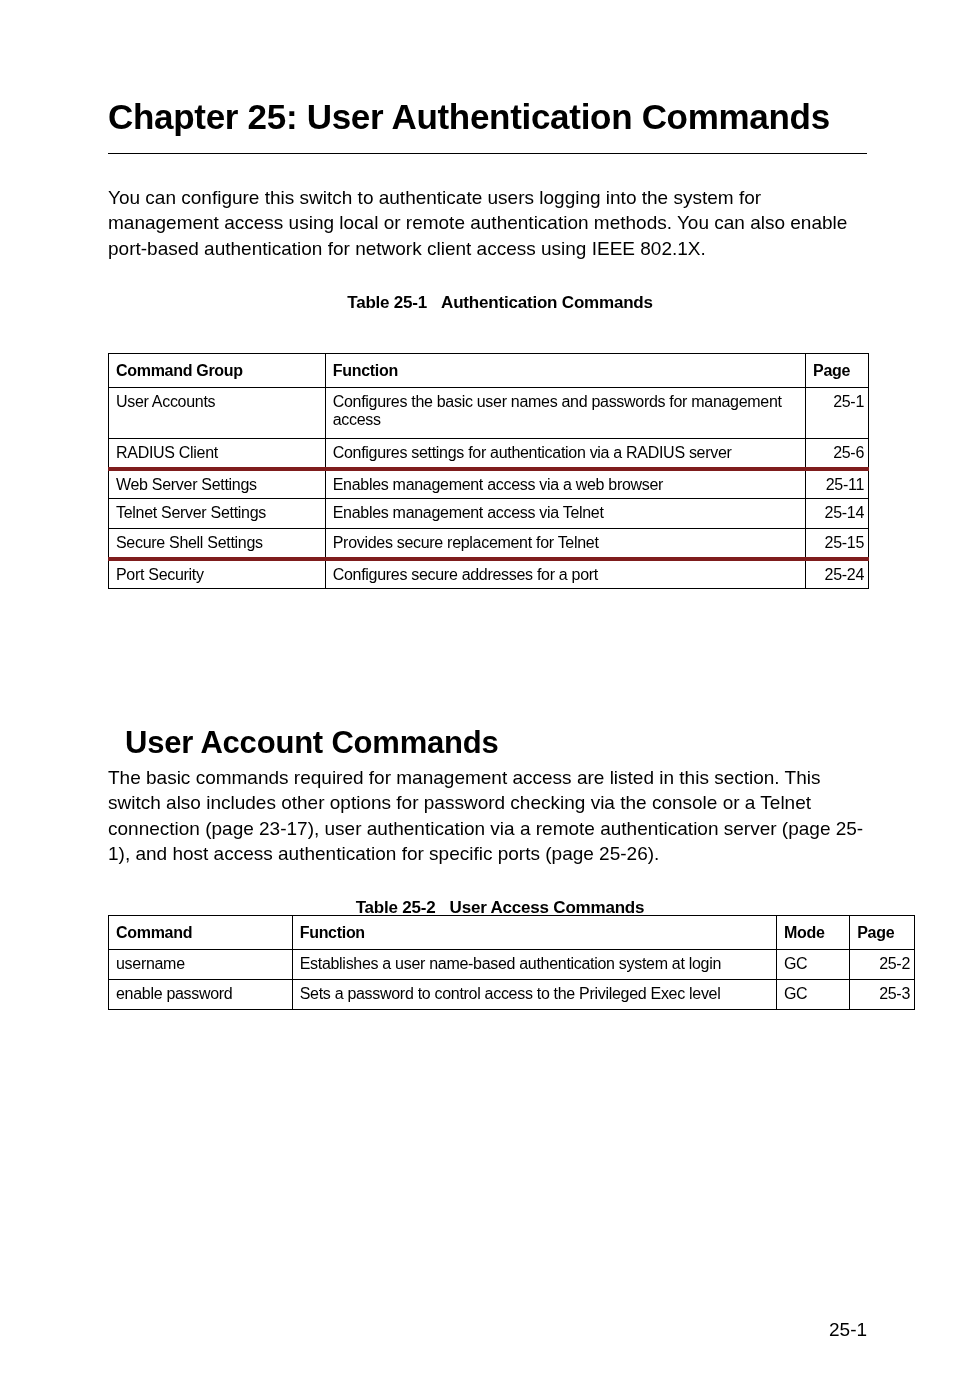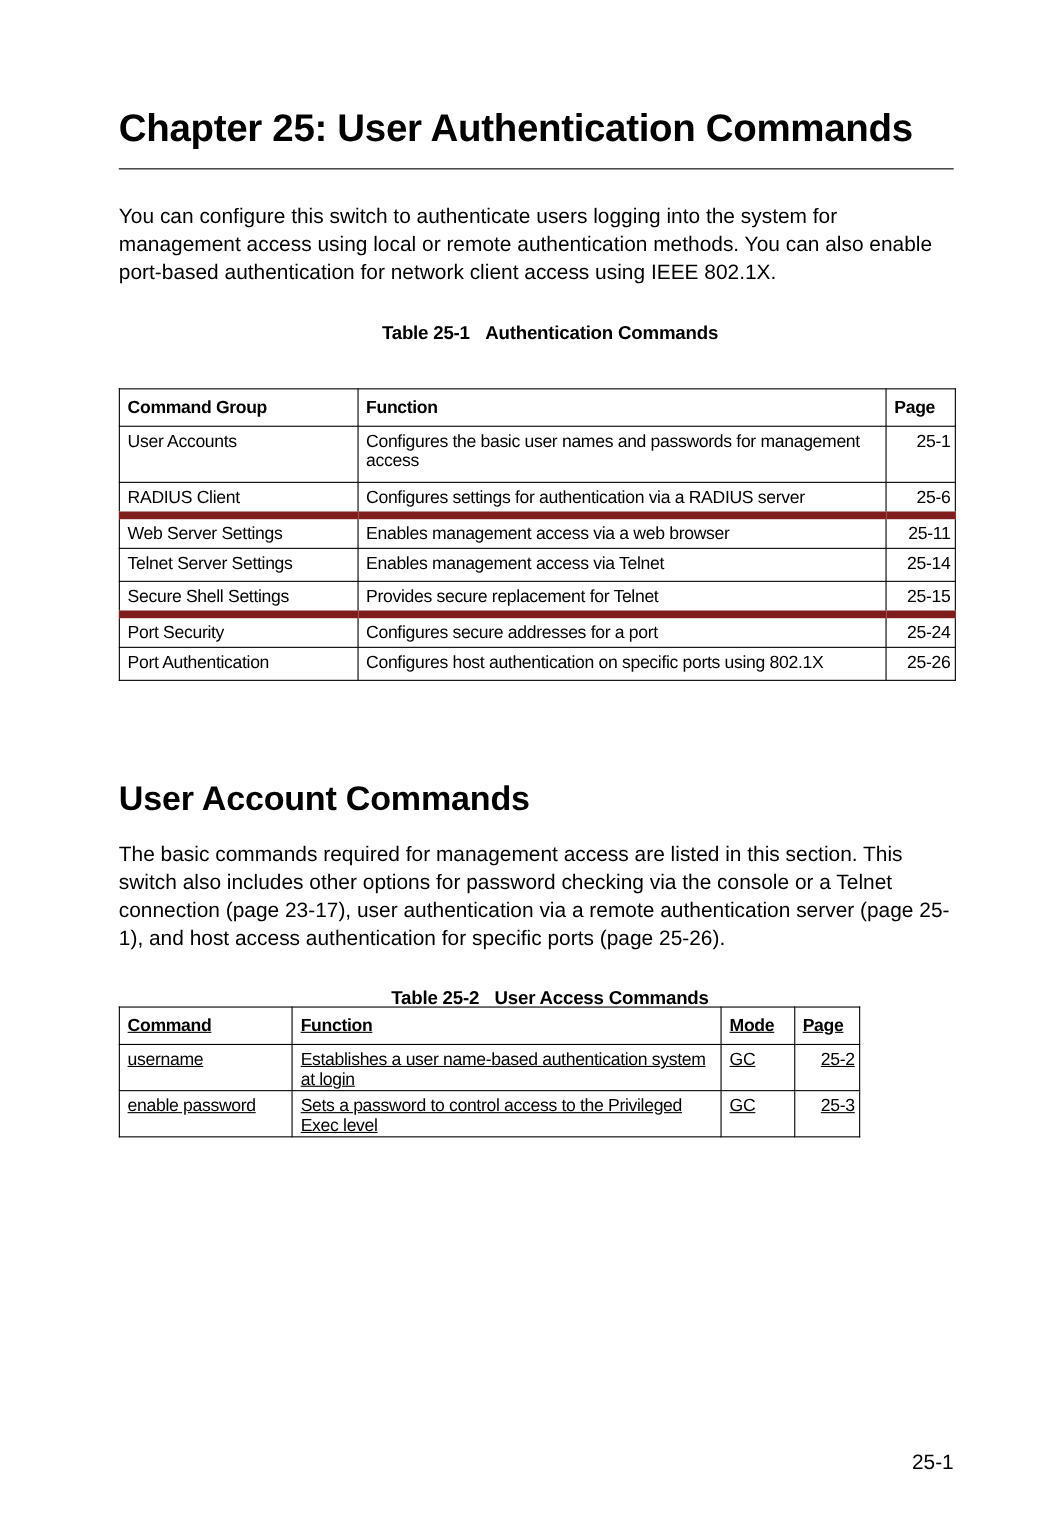--- a/index.html
+++ b/index.html
@@ -40,40 +40,40 @@
     }
     table.doc th, table.doc td {
       border: 1px solid #000;
       padding: 0 7px;
       vertical-align: top;
       text-align: left;
     }
     table.doc th { font-weight: bold; height: 33px; vertical-align: middle; }
     table.doc td { height: 30px; padding-top: 5px; box-sizing: border-box; line-height: 18px; }
     table.doc td.page-col { text-align: right; padding-right: 4px; }
-    table.doc tr.thick-top td { border-top: 7px solid #7f1d1d; }
+    table.doc tr.thick-top td { border-top: 4px solid #7f1d1d; }
 
     #t1 { top: 309px; width: 761px; margin-top: 44px; }
     #t1 col.c1 { width: 217px; }
     #t1 col.c2 { width: 481px; }
     #t1 col.c3 { width: 63px; }
     #t1 td.func { font-size: 16px; }
     #t1 tr.tall td { height: 51px; }
 
     .section-title {
       position: absolute; left: 0; top: 708px;
-      font-size: 31px; font-weight: bold; margin: 0; letter-spacing: -0.2px;
+      font-size: 31px; font-weight: bold; margin: 17px; letter-spacing: -0.2px;
       white-space: nowrap;
     }
     .section-body {
       position: absolute; left: 0; top: 765px; width: 760px;
       font-size: 19px; line-height: 25.3px; margin: 0;
     }
 
-    #t2 { top: 915px; width: 674px; text-decoration: underline; }
+    #t2 { top: 915px; width: 807px; }
     #t2 col.c1 { width: 173px; }
     #t2 col.c2 { width: 456px; }
     #t2 col.c3 { width: 69px; }
     #t2 col.c4 { width: 61px; }
 
     .page-number {
       position: absolute; left: 829px; top: 1319px;
       font-size: 19px; margin: 0;
     }
   </style>
@@ -128,25 +128,20 @@
       <tr>
         <td>Secure Shell Settings</td>
         <td class="func">Provides secure replacement for Telnet</td>
         <td class="page-col">25-15</td>
       </tr>
       <tr class="thick-top">
         <td>Port Security</td>
         <td class="func">Configures secure addresses for a port</td>
         <td class="page-col">25-24</td>
       </tr>
-      <tr>
-        <td>Port Authentication</td>
-        <td class="func">Configures host authentication on specific ports using 802.1X</td>
-        <td class="page-col">25-26</td>
-      </tr>
     </tbody>
   </table>
 
   <h2 class="section-title">User Account Commands</h2>
   <p class="section-body">The basic commands required for management access are listed in this section. This switch also includes other options for password checking via the console or a Telnet connection (page 23-17), user authentication via a remote authentication server (page 25-1), and host access authentication for specific ports (page 25-26).</p>
 
   <p class="table-caption" style="top:886px;">
     <span class="num">Table 25-2</span><span>User Access Commands</span>
   </p>
 

